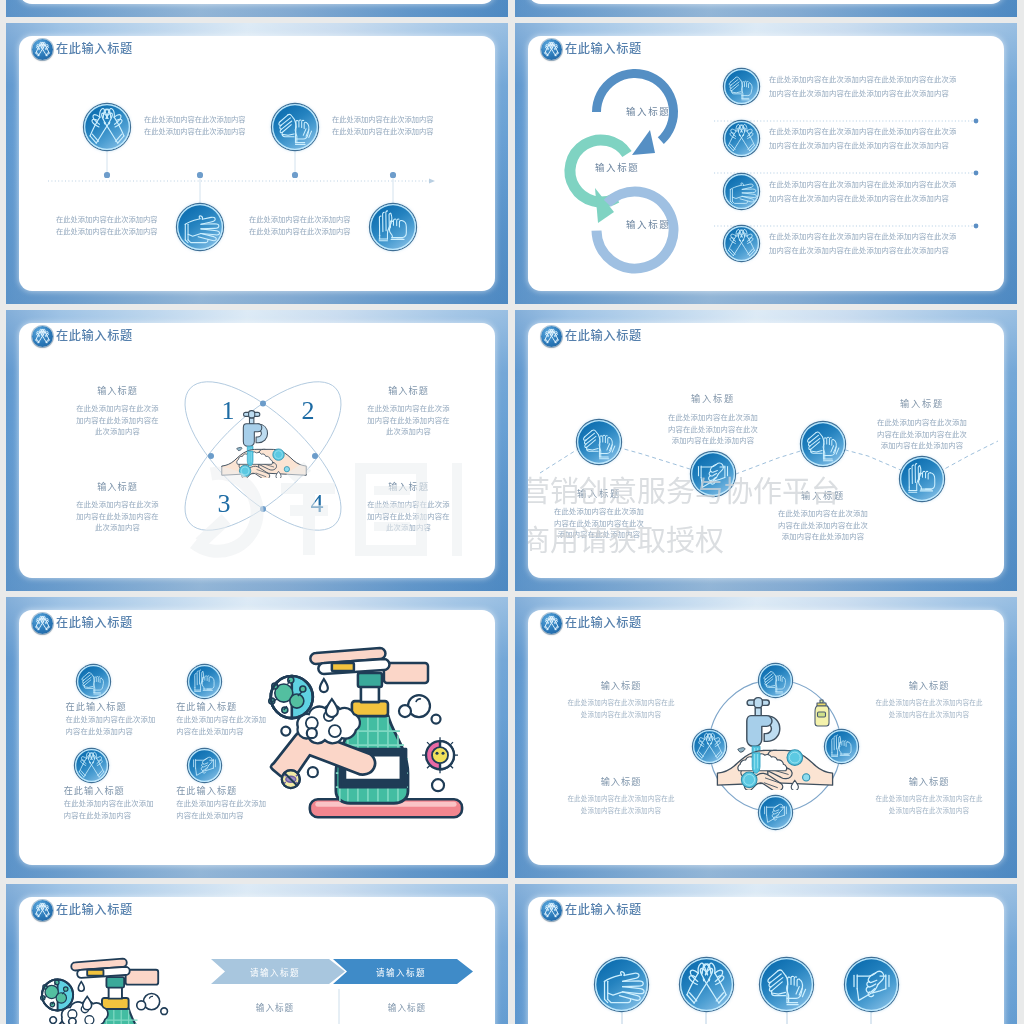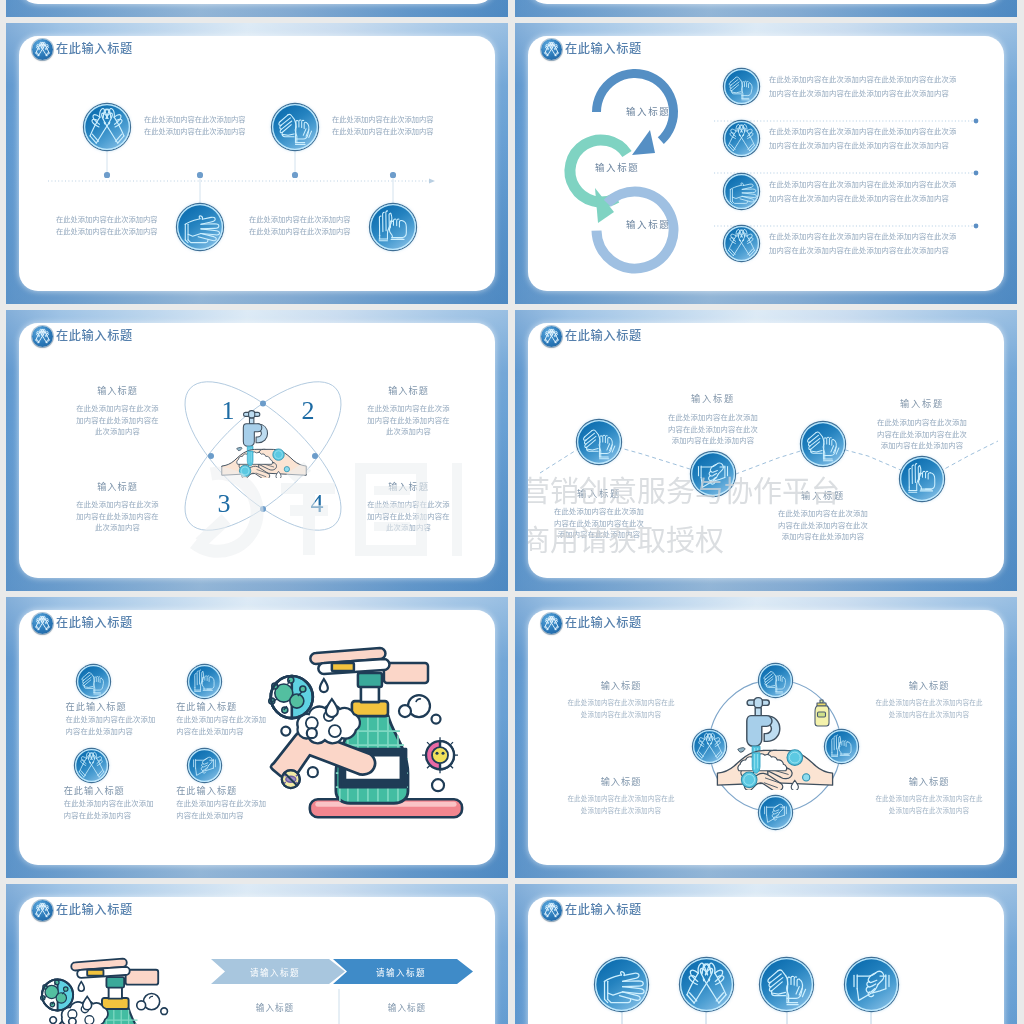--- a/index.html
+++ b/index.html
@@ -8,21 +8,21 @@
        -webkit-font-smoothing:antialiased;}
   #sheet{position:relative;width:1024px;height:1024px;overflow:hidden;}
 
   .slide{position:absolute;width:502px;height:281px;overflow:hidden;
          background:#6fa3d6;}
   .slide:before{content:"";position:absolute;inset:0;
          background:linear-gradient(100deg,#4f8cc8 0%,#78abdb 10%,#cfe2f2 44%,#b6d0ea 60%,#7fafdc 82%,#5e99d0 100%);}
   .slide:after{content:"";position:absolute;inset:0;
          background:linear-gradient(to bottom,rgba(255,255,255,0.30) 0%,rgba(255,255,255,0.06) 22%,rgba(255,255,255,0) 42%,rgba(56,118,178,0.30) 78%,rgba(52,112,172,0.40) 100%);
          pointer-events:none;}
-  .card{position:absolute;left:13px;top:13px;right:13px;bottom:13px;background:#fff;border-radius:19px;
+  .card{position:absolute;left:13px;top:13px;right:13px;bottom:13px;background:#fff;border-radius:13px;
         box-shadow:0 0 6px rgba(255,255,255,0.6);z-index:2;overflow:hidden;text-decoration:underline;}
 
   
   .shead{position:absolute;left:13px;top:3px;display:flex;align-items:center;gap:3px;height:21px;}
   .hicon{width:21px;height:21px;border-radius:50%;position:relative;
          background:radial-gradient(circle at 34% 28%, #5ba8dd 0%, #2a78b8 55%, #1d5f9c 100%);
          box-shadow:0 0 0 1px rgba(30,90,140,.35), 0 1px 2px rgba(0,0,0,.25);}
   .hicon svg{position:absolute;left:0;top:0;}
   .stitle{font-size:12.2px;color:#5580ad;letter-spacing:0.6px;font-weight:500;line-height:21px;}
 

